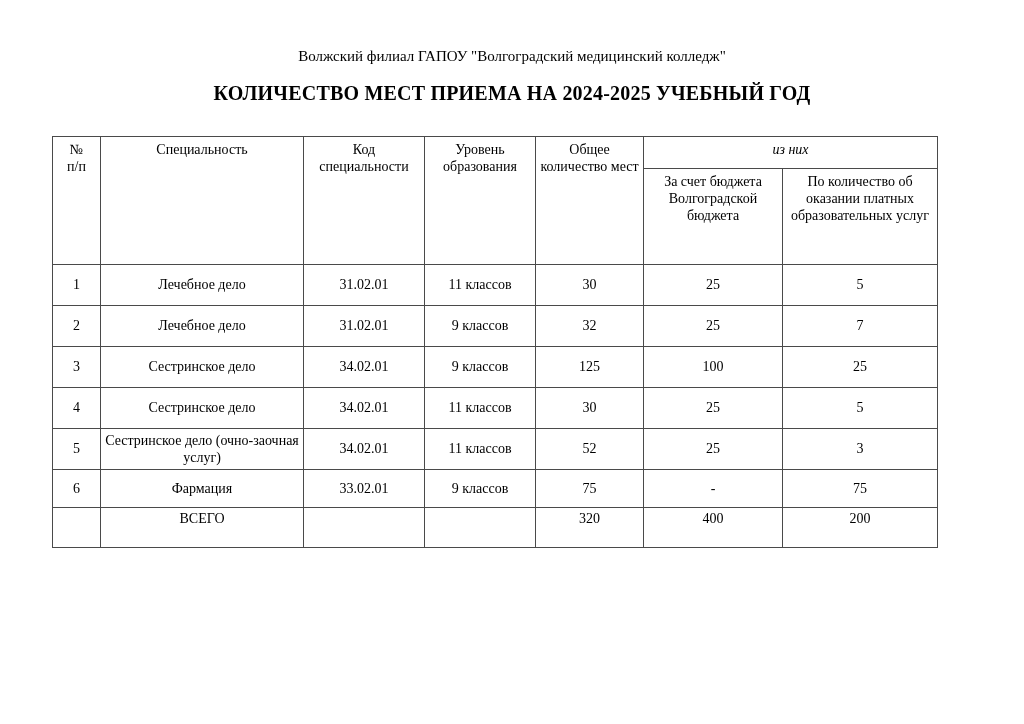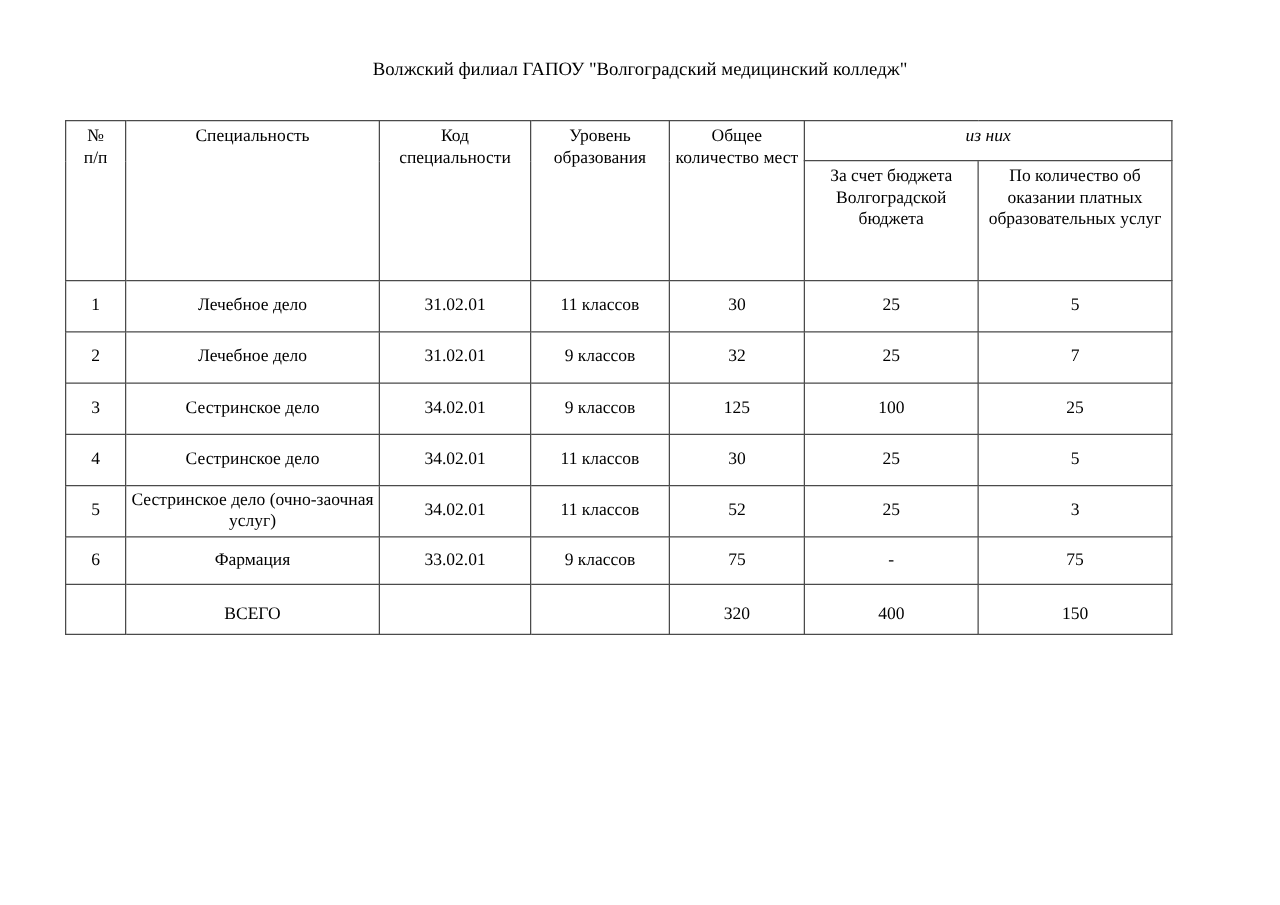--- a/index.html
+++ b/index.html
@@ -44,29 +44,30 @@
     overflow: hidden;
   }
   tr.hdr-top th { vertical-align: top; padding-top: 4px; }
   th.iznih { vertical-align: middle; height: 32px; padding-top: 2px; font-style: italic; }
   tr.hdr-sub th { vertical-align: top; height: 96px; padding-top: 4px; }
   th.prewrap { white-space: pre-line; }
   tr.data-row td { vertical-align: middle; }
   tr.data-row { height: 41px; }
   tr.data-row.short { height: 38px; }
   tr.total-row { height: 40px; }
-  tr.total-row td { vertical-align: bottom; padding-bottom: 7px; }
+  tr.total-row td { vertical-align: bottom; padding-bottom: 20px; }
   td.bold { font-weight: 700; }
 </style>
 </head>
 <body>
 
 <div class="page">
 
   <div class="doc-subtitle">Волжский филиал ГАПОУ "Волгоградский медицинский колледж"</div>
+  <div class="doc-title">КОЛИЧЕСТВО МЕСТ ПРИЕМА НА 2024-2025 УЧЕБНЫЙ ГОД</div>
 
   <table class="admissions">
     <colgroup>
       <col style="width:48px">
       <col style="width:203px">
       <col style="width:121px">
       <col style="width:111px">
       <col style="width:108px">
       <col style="width:139px">
       <col style="width:155px">
@@ -141,18 +142,18 @@
       <td>75</td>
     </tr>
 
     <tr class="total-row">
       <td></td>
       <td>ВСЕГО</td>
       <td></td>
       <td></td>
       <td class="bold">320</td>
       <td class="bold">400</td>
-      <td class="bold">150</td>
+      <td class="bold">200</td>
     </tr>
   </tbody>
     </table>
 
 </div>
 
 </body></html>

